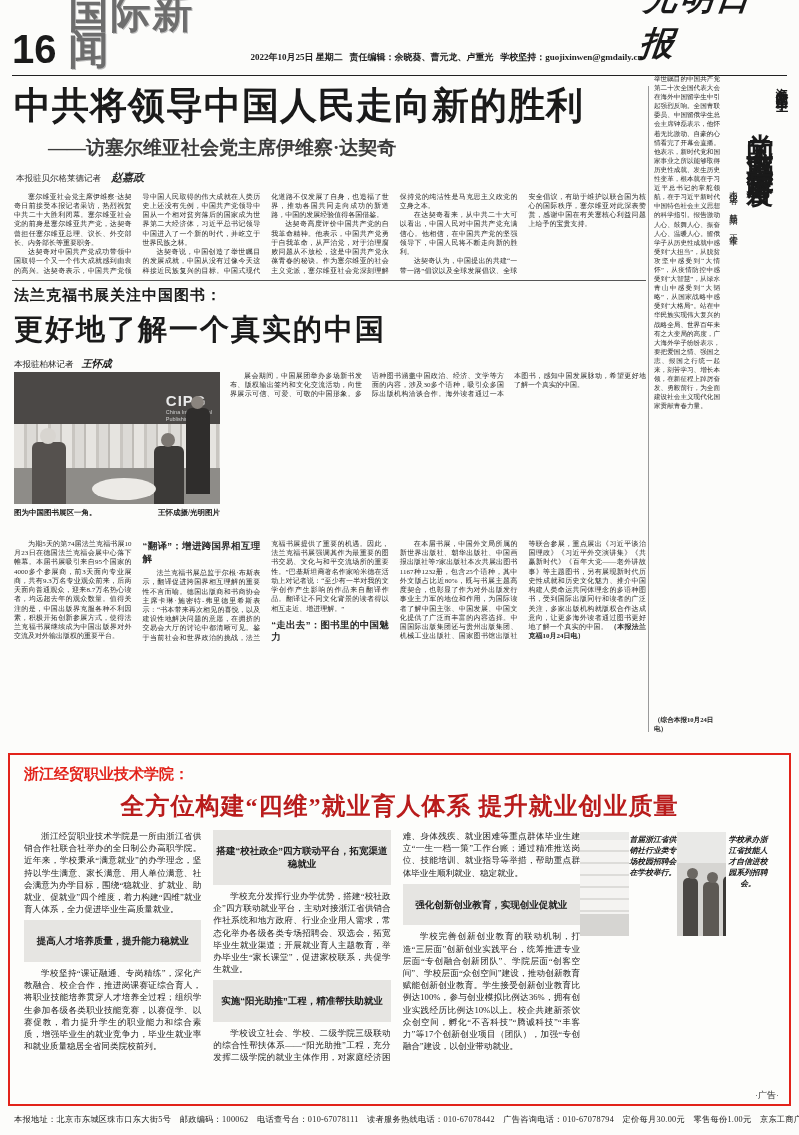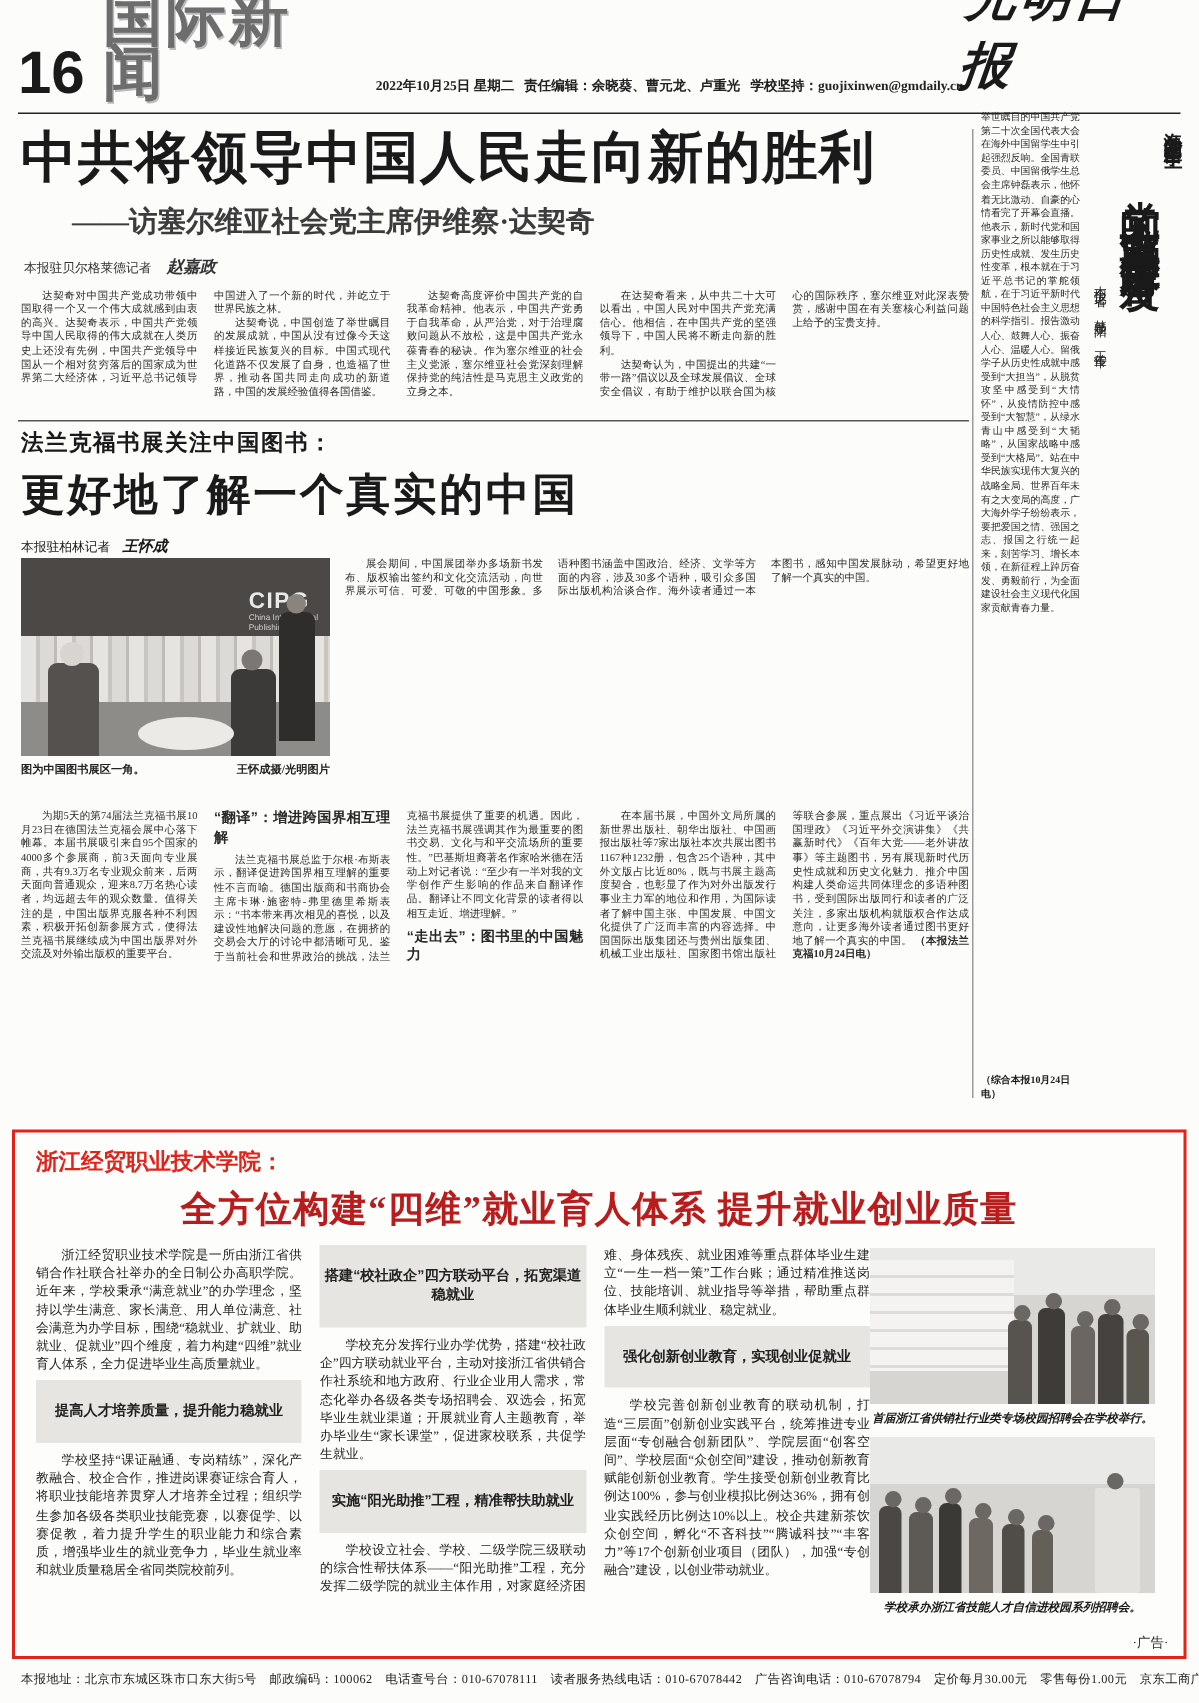--- a/index.html
+++ b/index.html
@@ -82,21 +82,21 @@
   .ad { position:absolute; left:8px; top:753px; width:783px; height:353px;
         border:2.5px solid #e2231a; background:#fdfdfb; padding:10px 14px 6px 14px; }
   .ad-kick { color:#e2231a; font-size:15px; font-weight:bold; }
   .ad-hl { color:#b91c1c; font-size:24px; font-weight:bold; text-align:center; letter-spacing:1px; margin:6px 0 8px 0; }
   .ad-main { display:flex; }
   .ad-cols { width:556px; height:272px; column-count:3; column-gap:12px; overflow:hidden;
              font-size:8.6px; line-height:1.42; text-align:justify; color:#222; }
   .ad-cols p { text-indent:17px; }
   .ad-bar { background:#e6e5e2; font-weight:bold; font-size:9.5px; text-align:center; padding:14px 1px;
             margin:5px 0; break-inside:avoid; font-family:"Liberation Sans",sans-serif; }
-  .ad-photos { width:190px; display:flex; flex-direction:column; }
+  .ad-photos { width:190px; display:flex; }
   .adp { position:relative; width:190px; height:104px; background:linear-gradient(#e9e9e7 0 30%,#d6d5d2 30% 100%); overflow:hidden; margin-top:2px; }
   .adp-wall { position:absolute; left:0; top:8px; width:96px; height:74px;
               background:repeating-linear-gradient(#f4f3f1 0 10px,#dddcd9 10px 12px),repeating-linear-gradient(90deg,#f4f3f1 0 20px,#d8d7d4 20px 22px); }
   .adp .fg { position:absolute; bottom:0; border-radius:5px 5px 0 0; }
   .adp .fg:before { content:""; position:absolute; left:25%; top:-10px; width:11px; height:11px; border-radius:50%; background:#6b6762; }
   .adp-cap { font-size:7.8px; font-weight:bold; text-align:center; margin:4px 0 5px 0; font-style:italic; }
   .ad-label { position:absolute; right:10px; bottom:2px; font-size:9px; color:#333; }
   
   .footer { position:absolute; left:14px; top:1114px; width:775px; font-size:8.2px; color:#222;
             letter-spacing:.3px; white-space:nowrap; }
@@ -116,20 +116,21 @@
 </div>
 
 <div class="lead">
   <div class="lead-hl">中共将领导中国人民走向新的胜利</div>
   <div class="lead-sub">——访塞尔维亚社会党主席伊维察·达契奇</div>
   <div class="lead-by">
     <span>本报驻贝尔格莱德记者</span>
     <span class="nm">赵嘉政</span>
   </div>
   <div class="lead-body tiny">
+    <p>塞尔维亚社会党主席伊维察·达契奇日前接受本报记者采访，热烈祝贺中共二十大胜利闭幕。塞尔维亚社会党的前身是塞尔维亚共产党，达契奇曾担任塞尔维亚总理、议长、外交部长、内务部长等重要职务。</p>
     <p>达契奇对中国共产党成功带领中国取得一个又一个伟大成就感到由衷的高兴。达契奇表示，中国共产党领导中国人民取得的伟大成就在人类历史上还没有先例，中国共产党领导中国从一个相对贫穷落后的国家成为世界第二大经济体，习近平总书记领导中国进入了一个新的时代，并屹立于世界民族之林。</p>
     <p>达契奇说，中国创造了举世瞩目的发展成就，中国从没有过像今天这样接近民族复兴的目标。中国式现代化道路不仅发展了自身，也造福了世界，推动各国共同走向成功的新道路，中国的发展经验值得各国借鉴。</p>
     <p>达契奇高度评价中国共产党的自我革命精神。他表示，中国共产党勇于自我革命，从严治党，对于治理腐败问题从不放松，这是中国共产党永葆青春的秘诀。作为塞尔维亚的社会主义党派，塞尔维亚社会党深刻理解保持党的纯洁性是马克思主义政党的立身之本。</p>
     <p>在达契奇看来，从中共二十大可以看出，中国人民对中国共产党充满信心。他相信，在中国共产党的坚强领导下，中国人民将不断走向新的胜利。</p>
     <p>达契奇认为，中国提出的共建“一带一路”倡议以及全球发展倡议、全球安全倡议，有助于维护以联合国为核心的国际秩序，塞尔维亚对此深表赞赏，感谢中国在有关塞核心利益问题上给予的宝贵支持。</p>
   </div>
 </div>
 
 <div class="vrule"></div>
 <div class="sidebar">

